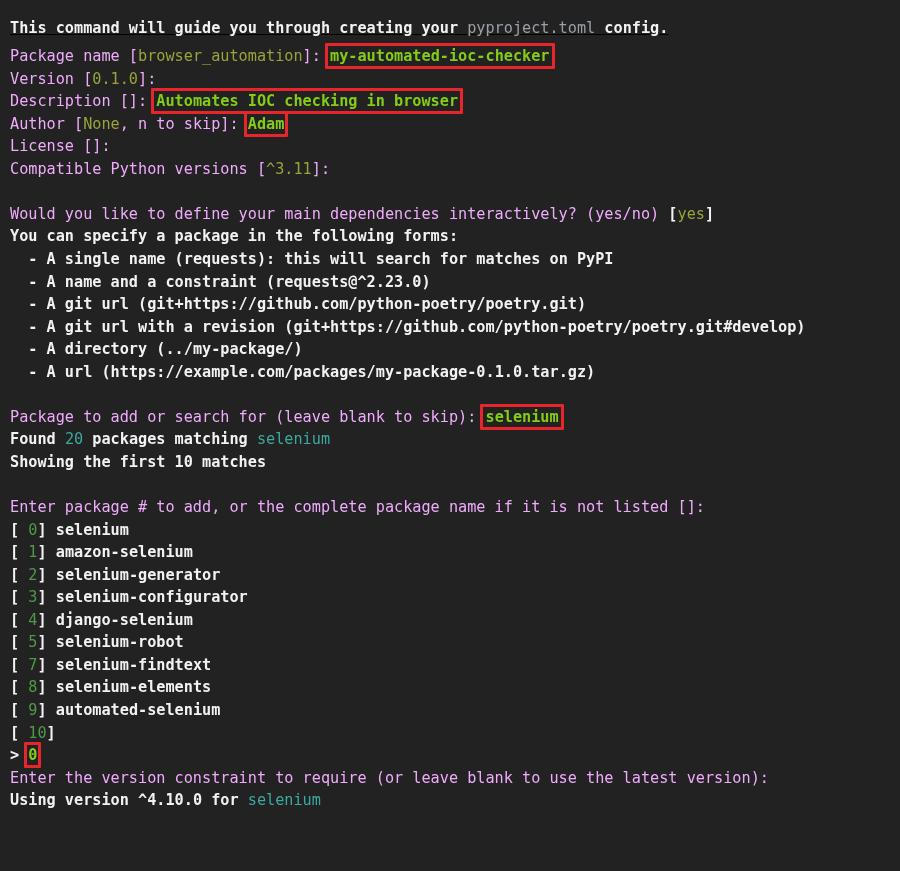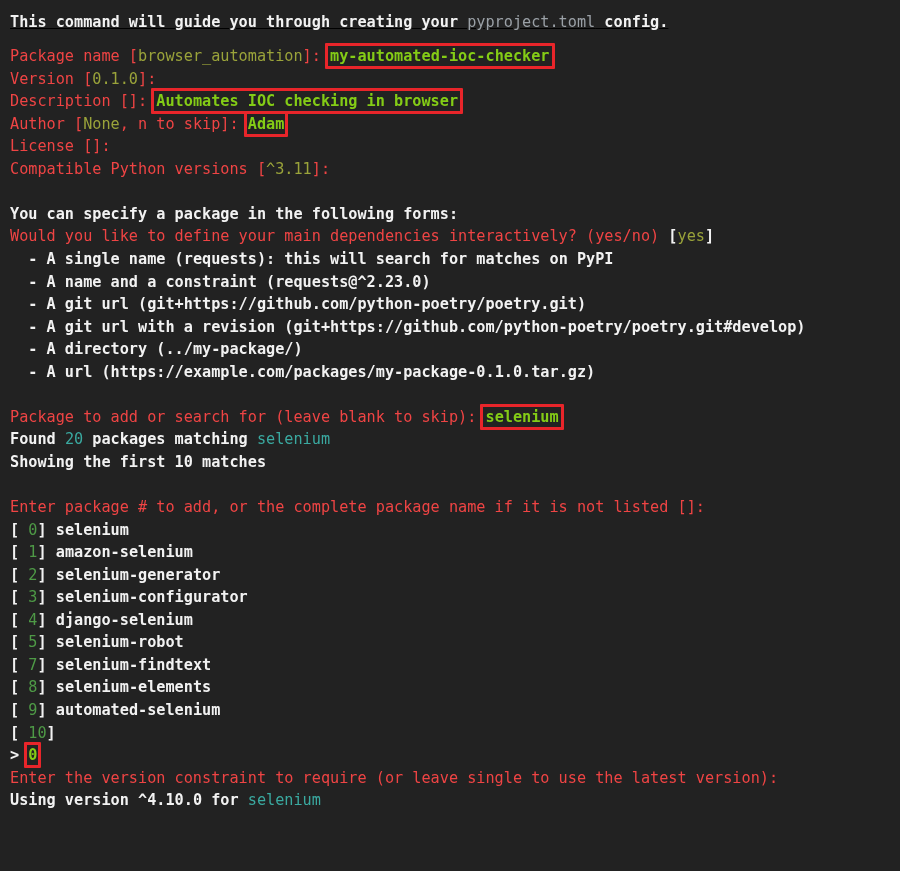--- a/index.html
+++ b/index.html
@@ -24,25 +24,25 @@
   .line {
     position: relative;
     height: 22.55px;
     line-height: 22.55px;
     white-space: pre;
     font-size: 15.2px;
     letter-spacing: 0px;
     padding-left: 10px;
     box-sizing: border-box;
   }
-  .line:first-child { padding-top: 11px; text-decoration: underline; }
+  .line:first-child { padding-top: 17px; text-decoration: underline; }
 
   
   .c-white   { color: #f2f2f2; font-weight: bold; }
-  .c-teal    { color: #ef4444; }
+  .c-teal    { color: #f0abfc; }
   .c-cyan    { color: #3aa9a0; }
   .c-olive   { color: #9aa33a; }
   .c-green   { color: #4e9a46; }
   .c-gray    { color: #9aa0a6; }
   .c-bold    { font-weight: bold; text-align: center; }
 
   
   .hl {
     position: relative;
     color: #84cc16;
@@ -81,23 +81,23 @@
   <div class="line"><span class="c-teal">Description []: </span><span class="hl">Automates IOC checking in browser</span></div>
 
   <div class="line"><span class="c-teal">Author [</span><span class="c-olive">None</span><span class="c-teal">, n to skip]: </span><span class="hl tight">Adam</span></div>
 
   <div class="line"><span class="c-teal">License []:</span></div>
 
   <div class="line"><span class="c-teal">Compatible Python versions [</span><span class="c-olive">^3.11</span><span class="c-teal">]:</span></div>
 
   <div class="line blank-line"></div>
 
+  <div class="line"><span class="c-teal">Would you like to define your main dependencies interactively? (yes/no) </span><span class="c-white">[</span><span class="c-olive">yes</span><span class="c-white">]</span></div>
+
   <div class="line"><span class="c-white">You can specify a package in the following forms:</span></div>
-
-  <div class="line"><span class="c-teal">Would you like to define your main dependencies interactively? (yes/no) </span><span class="c-white">[</span><span class="c-olive">yes</span><span class="c-white">]</span></div>
 
   <div class="line"><span class="c-white">  - A single name (</span><span class="c-white c-bold">requests</span><span class="c-white">): this will search for matches on PyPI</span></div>
   <div class="line"><span class="c-white">  - A name and a constraint (</span><span class="c-white c-bold">requests@^2.23.0</span><span class="c-white">)</span></div>
   <div class="line"><span class="c-white">  - A git url (</span><span class="c-white c-bold">git+https://github.com/python-poetry/poetry.git</span><span class="c-white">)</span></div>
   <div class="line"><span class="c-white">  - A git url with a revision (</span><span class="c-white c-bold">git+https://github.com/python-poetry/poetry.git#develop</span><span class="c-white">)</span></div>
   <div class="line"><span class="c-white">  - A directory (</span><span class="c-white c-bold">../my-package/</span><span class="c-white">)</span></div>
   <div class="line"><span class="c-white">  - A url (</span><span class="c-white c-bold">https://example.com/packages/my-package-0.1.0.tar.gz</span><span class="c-white">)</span></div>
 
   <div class="line blank-line"></div>
 
@@ -116,17 +116,17 @@
   <div class="line"><span class="c-white">[ </span><span class="c-green">3</span><span class="c-white">] </span><span class="c-white">selenium-configurator</span></div>
   <div class="line"><span class="c-white">[ </span><span class="c-green">4</span><span class="c-white">] </span><span class="c-white">django-selenium</span></div>
   <div class="line"><span class="c-white">[ </span><span class="c-green">5</span><span class="c-white">] </span><span class="c-white">selenium-robot</span></div>
   <div class="line"><span class="c-white">[ </span><span class="c-green">7</span><span class="c-white">] </span><span class="c-white">selenium-findtext</span></div>
   <div class="line"><span class="c-white">[ </span><span class="c-green">8</span><span class="c-white">] </span><span class="c-white">selenium-elements</span></div>
   <div class="line"><span class="c-white">[ </span><span class="c-green">9</span><span class="c-white">] </span><span class="c-white">automated-selenium</span></div>
   <div class="line"><span class="c-white">[ </span><span class="c-green">10</span><span class="c-white">]</span><span class="c-white"></span></div>
 
   <div class="line"><span class="c-white">&gt; </span><span class="hl tight">0</span></div>
 
-  <div class="line"><span class="c-teal">Enter the version constraint to require (or leave single to use the latest version):</span></div>
+  <div class="line"><span class="c-teal">Enter the version constraint to require (or leave blank to use the latest version):</span></div>
 
   <div class="line"><span class="c-white">Using version </span><span class="c-white c-bold">^4.10.0</span><span class="c-white"> for </span><span class="c-cyan">selenium</span></div>
 
 </div>
 
 </body></html>

